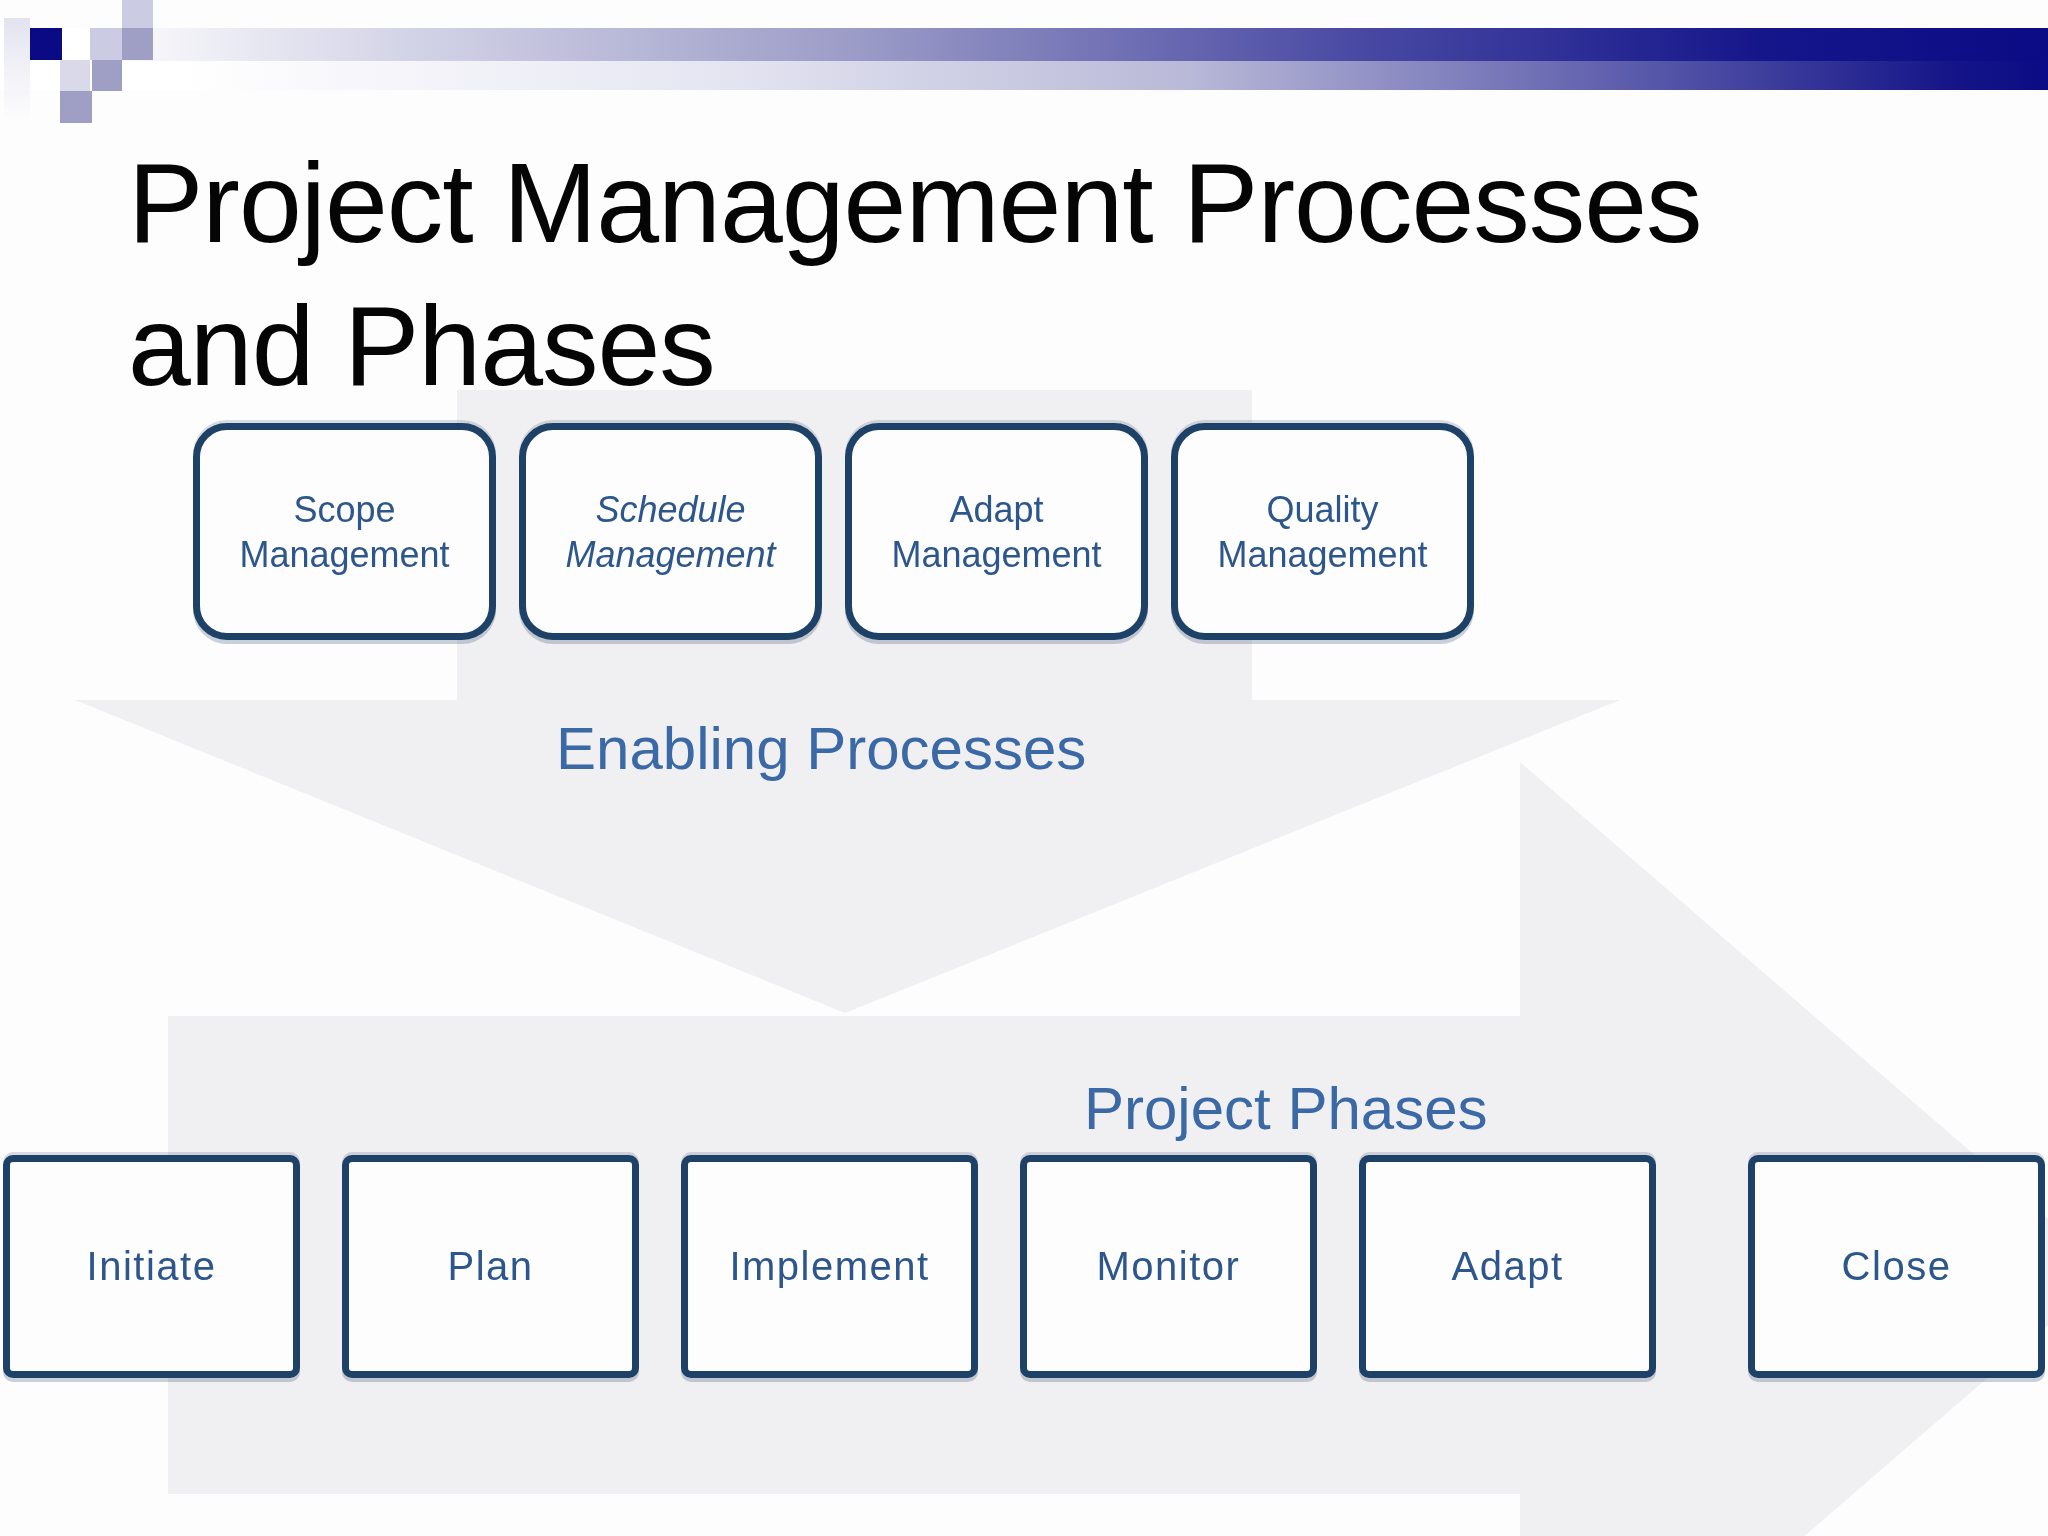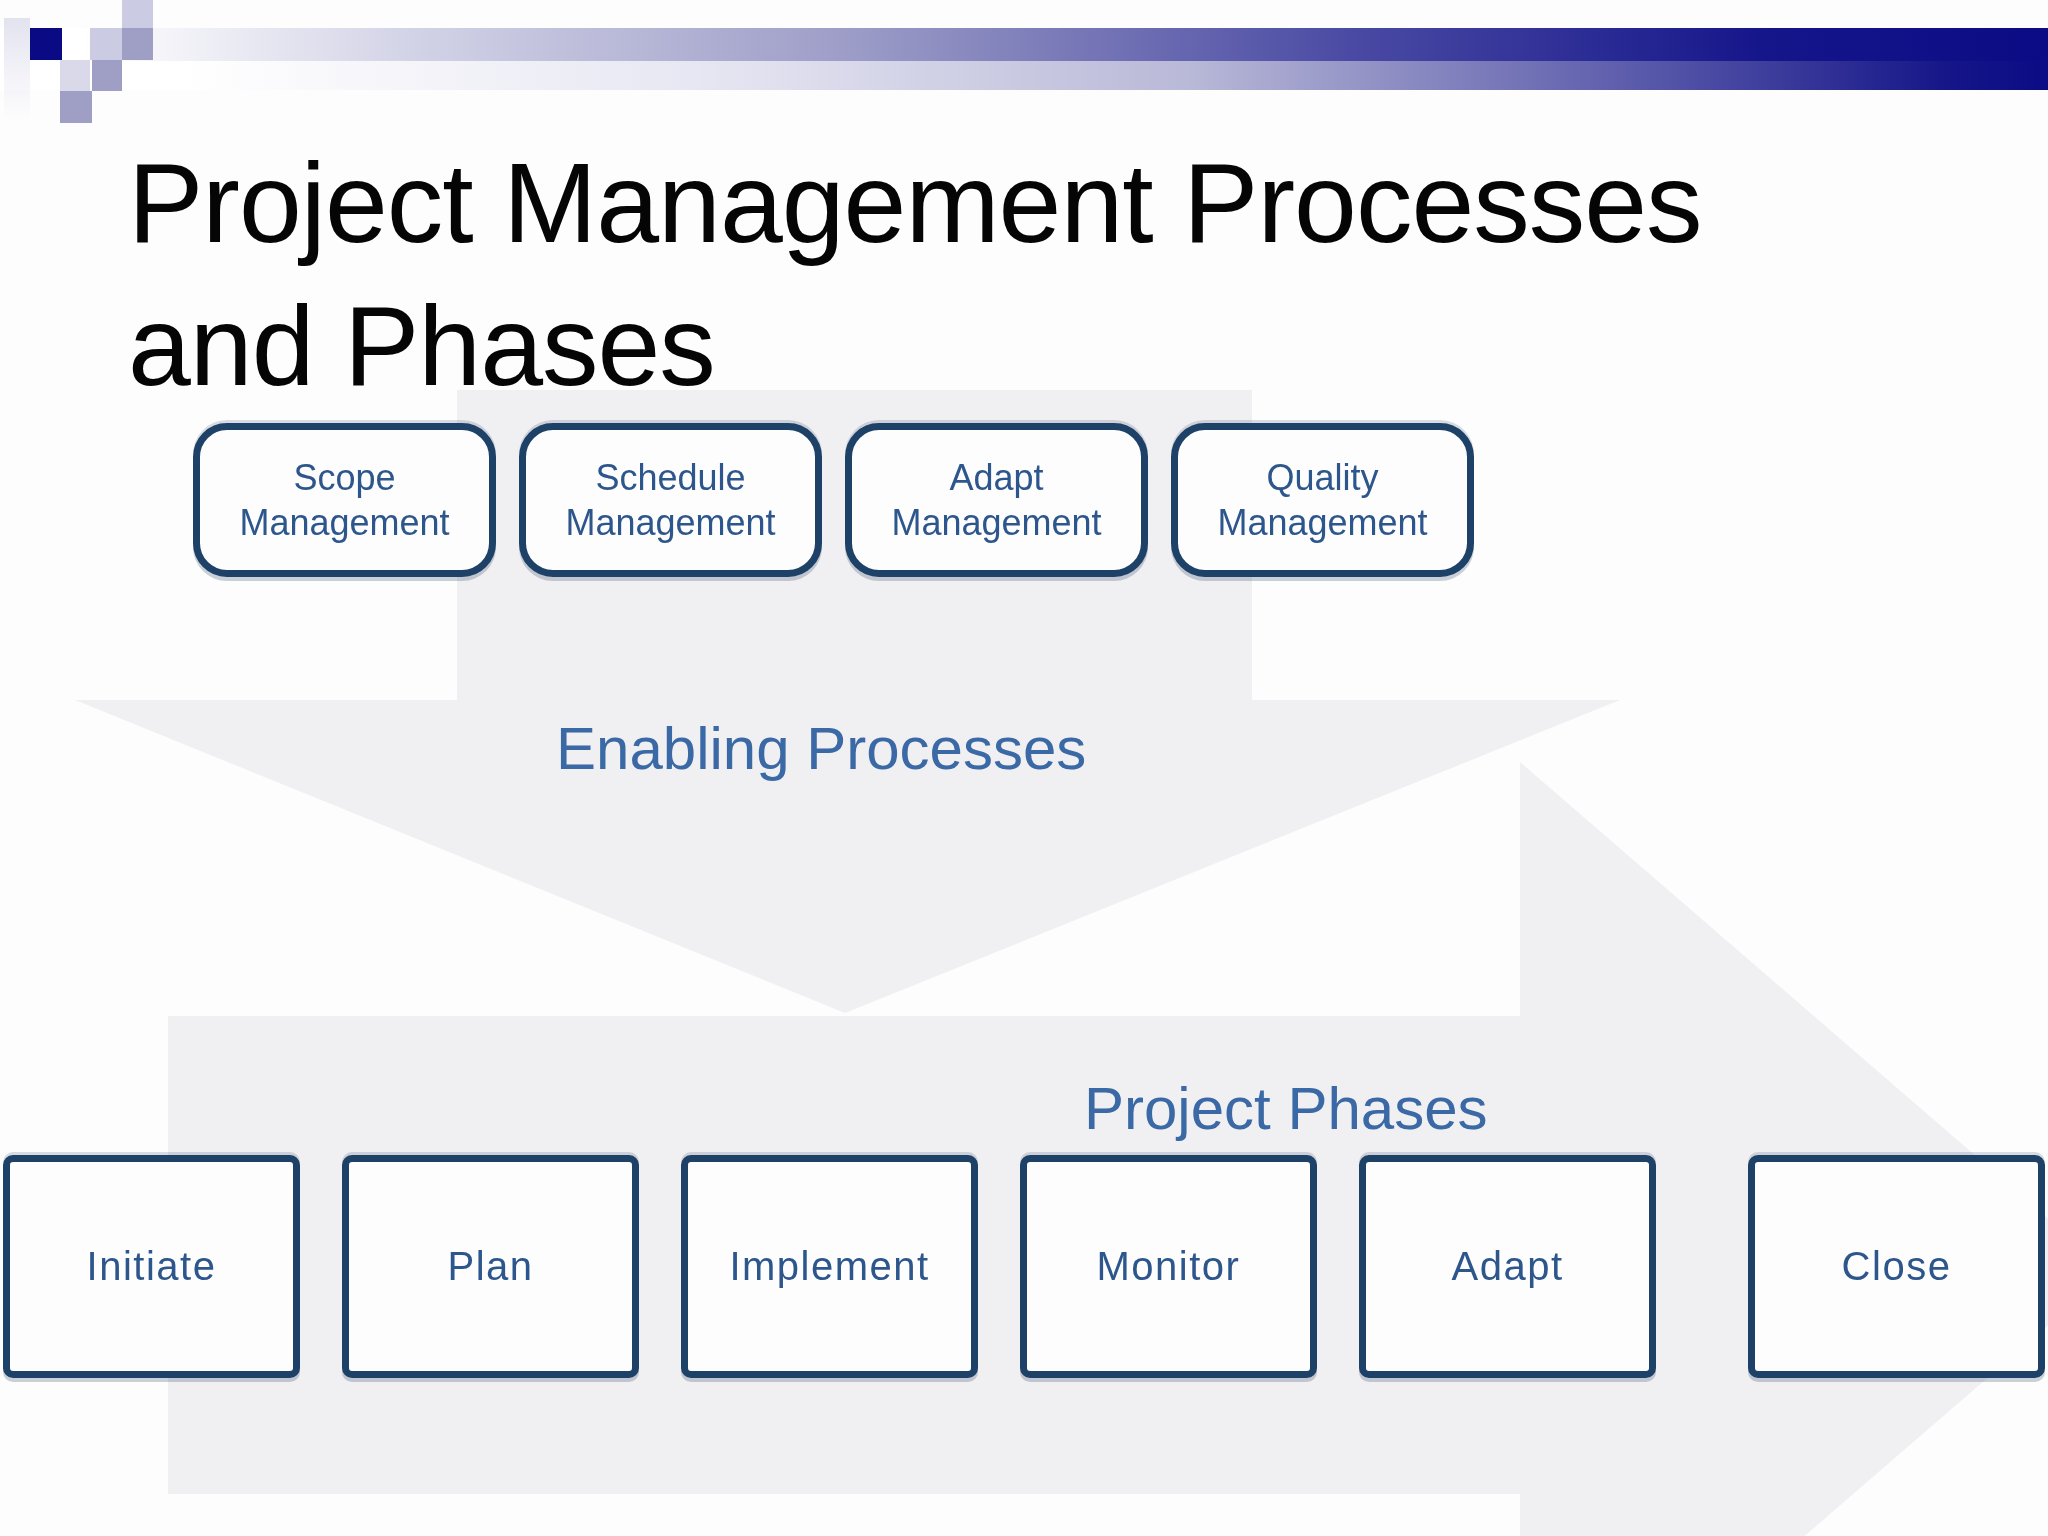--- a/index.html
+++ b/index.html
@@ -73,21 +73,21 @@
     white-space: nowrap;
   }
   .label-enabling { left: 556px; top: 714px; }
   .label-phases   { left: 1038px; top: 1074px; margin-left: 46px; }
 
   
   .pbox {
     position: absolute;
     top: 423px;
     width: 303px;
-    height: 154px;
+    height: 217px;
     box-sizing: border-box;
     background: var(--box-fill, #fdfdfe);
     border: 7px solid var(--box-border, #1e4167);
     border-radius: 34px;
     display: flex;
     flex-direction: column;
     justify-content: center;
     align-items: center;
     z-index: 2;
     box-shadow: 0 4px 0 rgba(23, 48, 80, 0.22), 0 -3px 0 rgba(23, 48, 80, 0.16);
@@ -148,21 +148,21 @@
     <polygon points="168,1016 1520,1016 1520,762 2110,1272 1520,1782 1520,1494 168,1494"></polygon>
   </svg>
 
   <div class="section-label label-enabling">Enabling Processes</div>
   <div class="section-label label-phases">Project Phases</div>
 
   <div class="pbox" style="left:193px;">
     <div class="line">Scope</div>
     <div class="line">Management</div>
   </div>
-  <div class="pbox" style="left:519px;">
+  <div class="pbox" style="left:519px;font-style:italic;">
     <div class="line">Schedule</div>
     <div class="line">Management</div>
   </div>
   <div class="pbox" style="left:845px;">
     <div class="line">Adapt</div>
     <div class="line">Management</div>
   </div>
   <div class="pbox" style="left:1171px;">
     <div class="line">Quality</div>
     <div class="line">Management</div>

